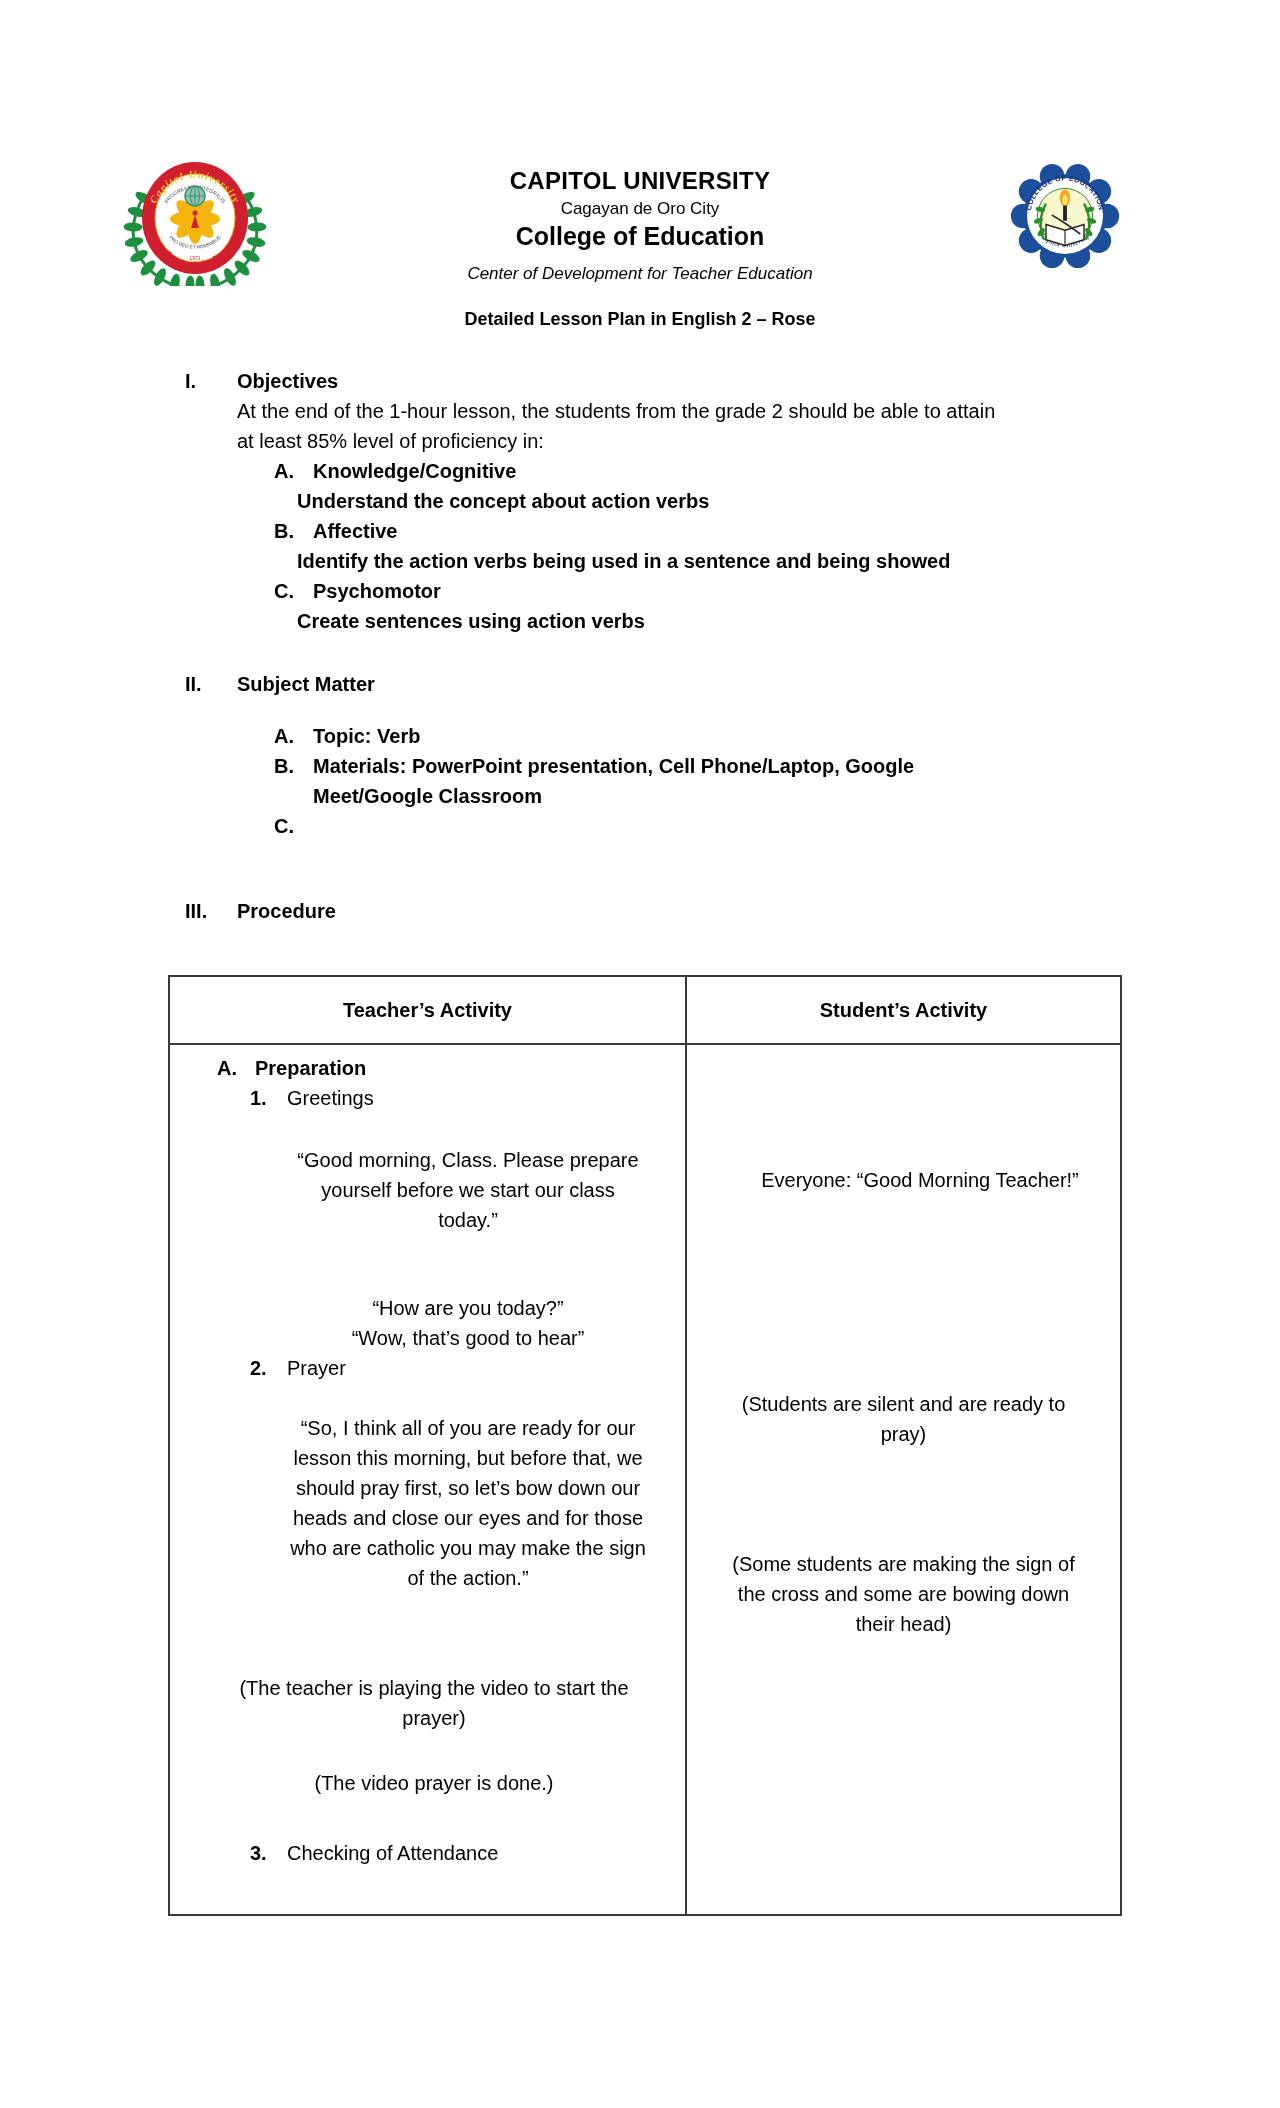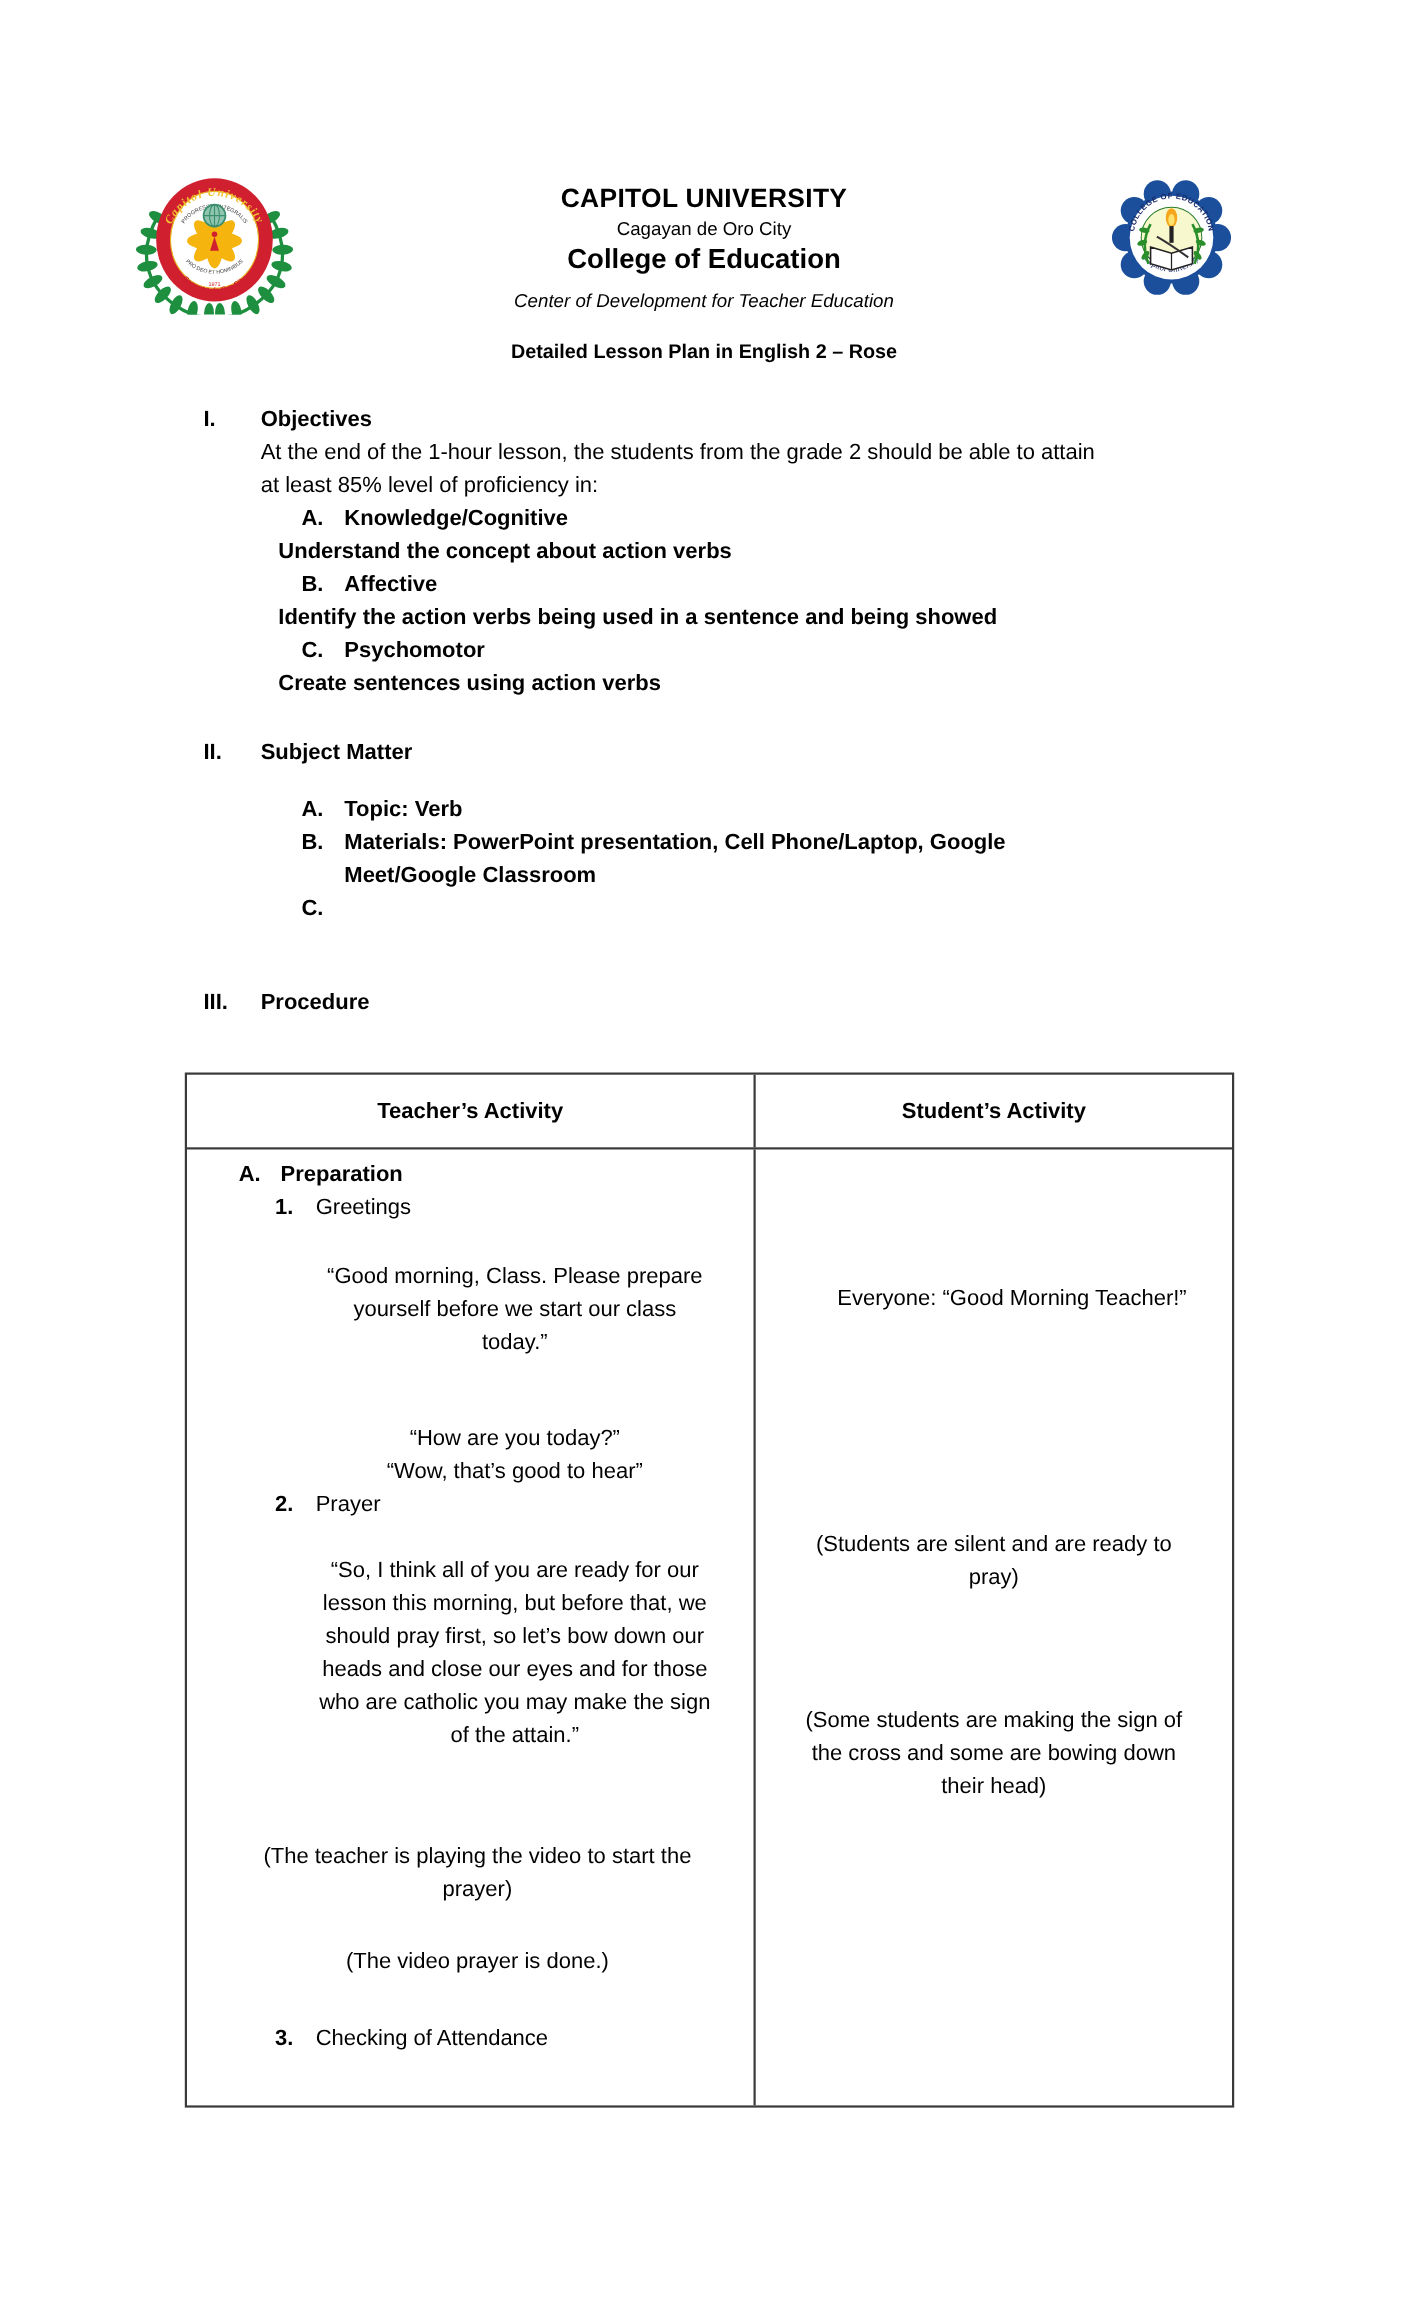--- a/index.html
+++ b/index.html
@@ -18,21 +18,21 @@
 
   .content{margin-left:185px;width:930px;font-size:20px;line-height:30px;}
   .sec-head{display:flex;font-weight:bold;}
   .sec-num{width:52px;flex:none;}
   .sec-objectives{margin-top:35px;}
   .intro{margin-left:52px;}
   .obj-list{margin-left:89px;}
   .li{display:flex;}
   .li-letter{width:39px;flex:none;font-weight:bold;}
   .li-title{font-weight:bold;}
-  .li-detail{margin-left:68px;font-weight:bold;}
+  .li-detail{margin-left:112px;font-weight:bold;}
   .sec-subject{margin-top:33px;}
   .sm-list{margin-top:22px;margin-left:89px;}
   .sm-body{font-weight:bold;}
   .sec-procedure{margin-top:55px;}
 
   .tbl{margin-left:168px;margin-top:49px;width:950px;border:2px solid #3a3a3a;font-size:20px;line-height:30px;}
   .tbl-head{display:flex;height:66px;border-bottom:2px solid #3a3a3a;}
   .th{display:flex;align-items:center;justify-content:center;font-weight:bold;}
   .col-l{width:517px;flex:none;border-right:2px solid #3a3a3a;box-sizing:border-box;}
   .col-r{flex:1;}
@@ -273,21 +273,21 @@
         <div class="row-n">
           <span class="n-num">2.</span>
           <span>Prayer</span>
         </div>
         <div class="c-block m-prayer">
           <div>“So, I think all of you are ready for our</div>
           <div>lesson this morning, but before that, we</div>
           <div>should pray first, so let’s bow down our</div>
           <div>heads and close our eyes and for those</div>
           <div>who are catholic you may make the sign</div>
-          <div>of the attain.”</div>
+          <div>of the action.”</div>
         </div>
         <div class="c-wide m-vstart">
           <div>(The teacher is playing the video to start the</div>
           <div>prayer)</div>
         </div>
         <div class="c-wide m-vdone">(The video prayer is done.)</div>
         <div class="row-n m-attend">
           <span class="n-num">3.</span>
           <span>Checking of Attendance</span>
         </div>

